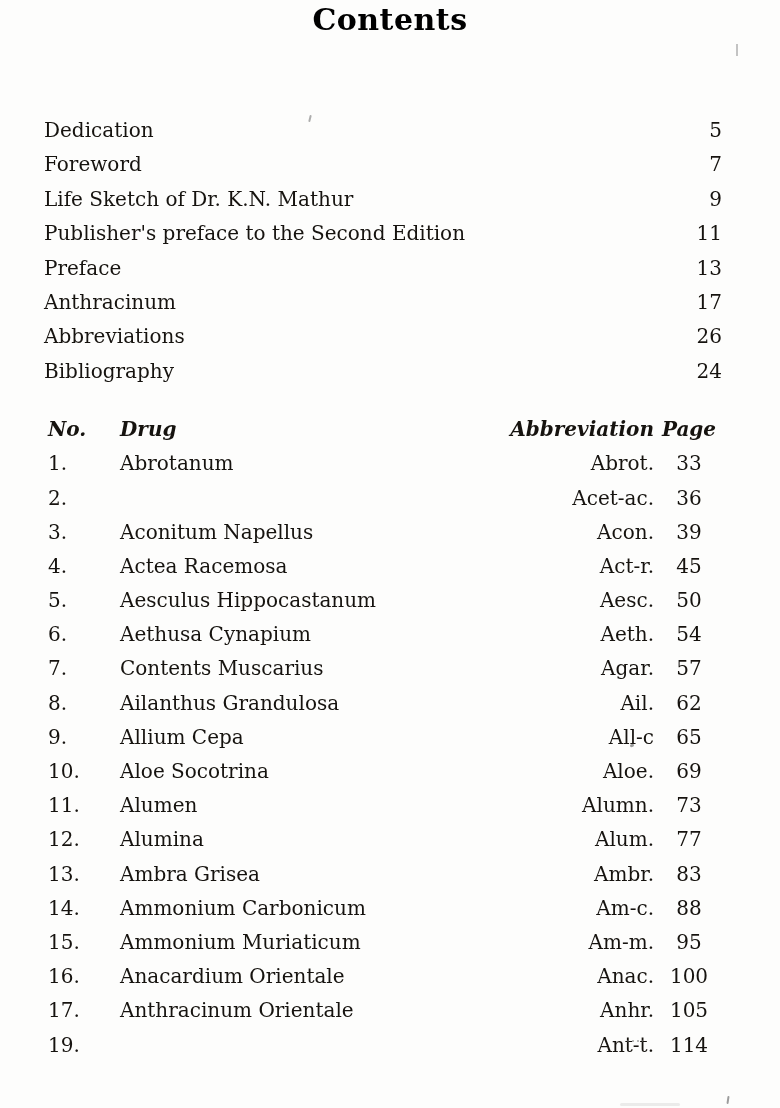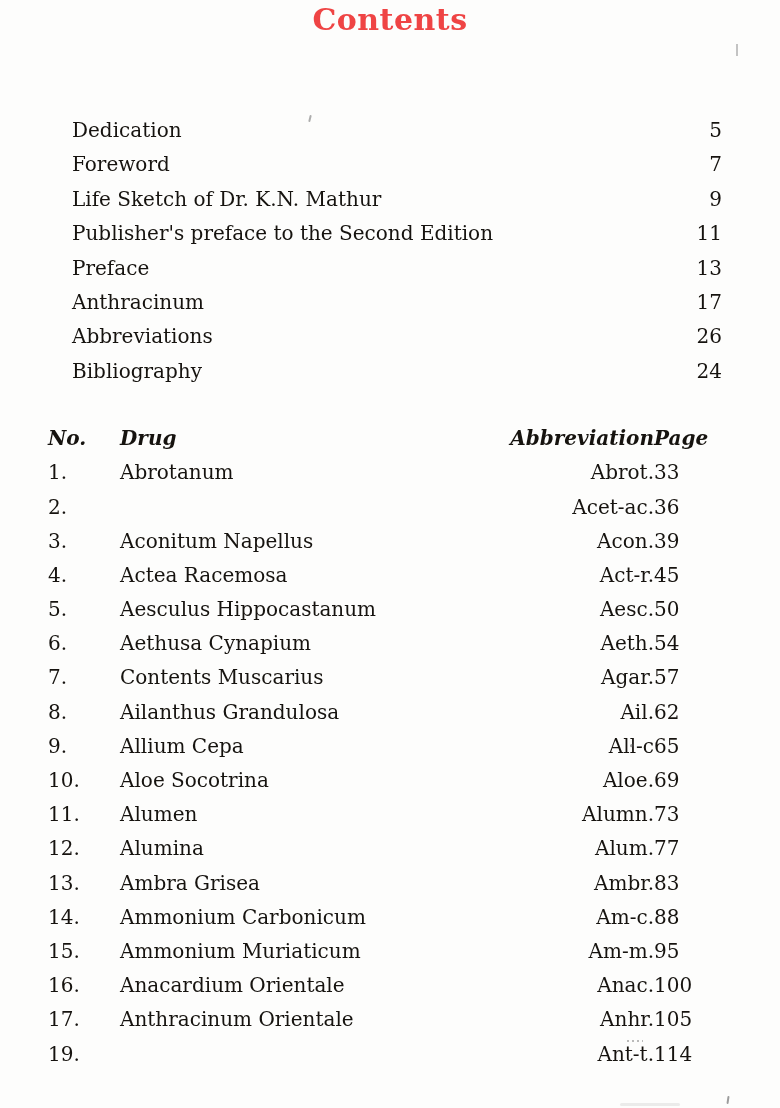--- a/index.html
+++ b/index.html
@@ -13,47 +13,46 @@
     font-family: "DejaVu Serif", "Liberation Serif", serif;
     -webkit-font-smoothing: antialiased;
   }
   .title {
     margin: 0;
     padding-top: 2px;
     text-align: center;
     font-size: 30px;
     font-weight: 700;
     letter-spacing: 0.5px;
-    color: #ef4444;
+    color: #000000;
   }
   
   .front-matter { margin-top: 76px; padding: 0 58px 0 44px; }
   .fm-row {
     display: flex;
     justify-content: space-between;
     align-items: baseline;
     height: 34.4px;
     line-height: 34.4px;
     font-size: 20px;
-    margin-left: 28px;
   }
   
-  .drug-table { margin-top: 33px; padding: 0 56px 0 48px; }
+  .drug-table { margin-top: 24px; padding: 0 56px 0 48px; }
   .t-row {
     display: flex;
     height: 34.2px;
     line-height: 34.2px;
     font-size: 20px;
     white-space: nowrap;
   }
   .t-row.header { font-weight: 700; font-style: italic; }
   .c-no   { width: 72px; }
   .c-drug { width: 333px; }
   .c-abbr { flex: 1; text-align: right; }
-  .c-page { width: 70px; text-align: left; }
+  .c-page { width: 70px; text-align: center; }
   
   .artifact { position: absolute; pointer-events: none; }
   .a-apostrophe { top: 115px; left: 309px; width: 2px; height: 7px; background: #6b6b6b; opacity: .55; transform: rotate(14deg); border-radius: 1px; }
   .a-edge-tick { top: 44px; left: 736px; width: 1.5px; height: 12px; background: #8a8a8a; opacity: .5; }
   .a-dot-mid { top: 744px; left: 630px; width: 4px; height: 3px; background: #4c4c4c; opacity: .55; border-radius: 2px; transform: rotate(-20deg); }
   .a-dots-right { top: 1040px; left: 627px; width: 16px; height: 2px; opacity: .5;
     background: repeating-linear-gradient(90deg, #777 0 2px, transparent 2px 5px); }
   .a-comma-bottom { top: 1096px; left: 727px; width: 2px; height: 8px; background: #5e5e5e; opacity: .6; transform: rotate(8deg); border-radius: 1px; }
   .a-smudge { top: 1103px; left: 620px; width: 60px; height: 3px; background: #9a9a9a; opacity: .18; border-radius: 2px; }
 </style>

